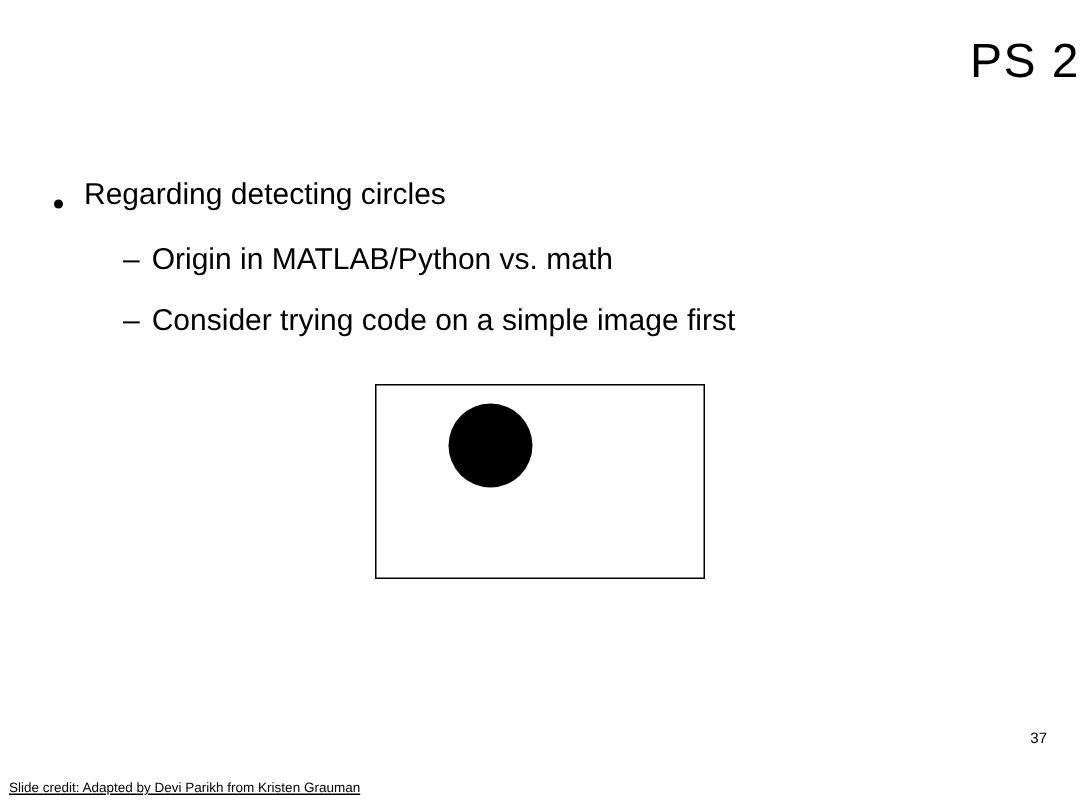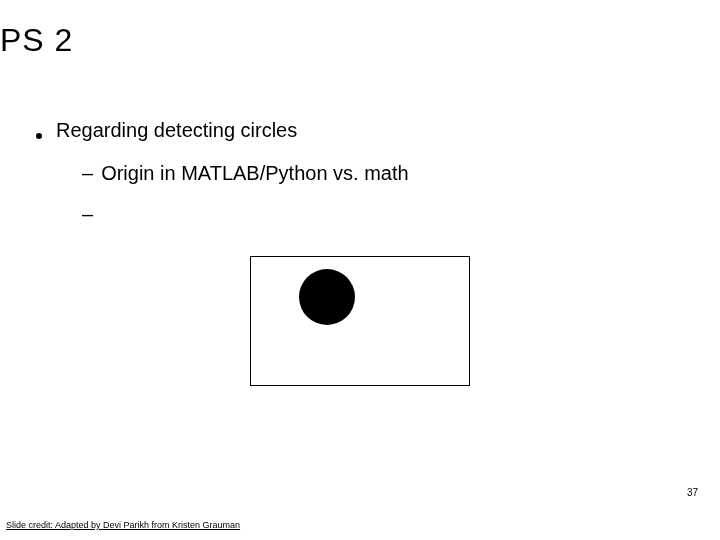--- a/index.html
+++ b/index.html
@@ -5,21 +5,21 @@
     * { margin: 0; padding: 0; box-sizing: border-box; }
     body {
       width: 720px;
       height: 540px;
       background: #fff;
       font-family: Arial, Helvetica, sans-serif;
       position: relative;
       color: #000;
     }
     .title {
-      text-align: left;
+      text-align: right;
       font-size: 32px;
       font-weight: normal;
       padding-top: 22px;
       letter-spacing: 1px;
     }
     .content {
       padding: 60px 30px 0 30px;
     }
     .bullet-l1 {
       font-size: 20px;
@@ -87,20 +87,21 @@
   <div class="bullet-l1">
     <span class="dot"></span>
     <span>Regarding detecting circles</span>
   </div>
   <div class="bullet-l2">
     <span class="dash">–</span>
     <span>Origin in MATLAB/Python vs. math</span>
   </div>
   <div class="bullet-l2">
     <span class="dash">–</span>
+    <span>Consider trying code on a simple image first</span>
   </div>
 
   <div class="image-box">
     <div class="circle"></div>
   </div>
 </div>
 
 <div class="page-number">37</div>
 <div class="credit">Slide credit: Adapted by Devi Parikh from Kristen Grauman</div>
 

